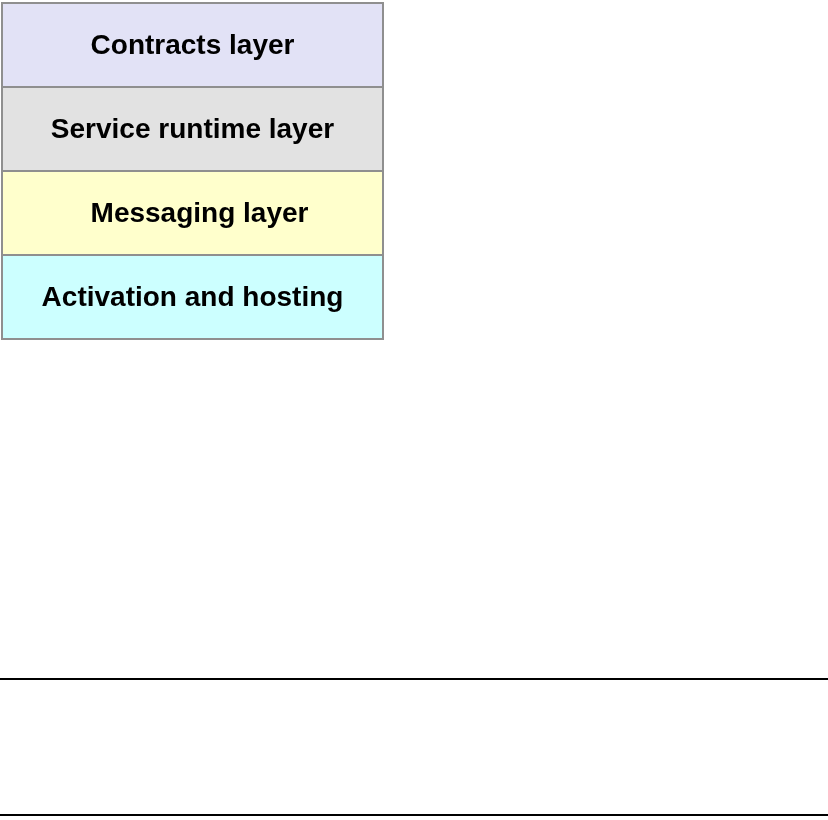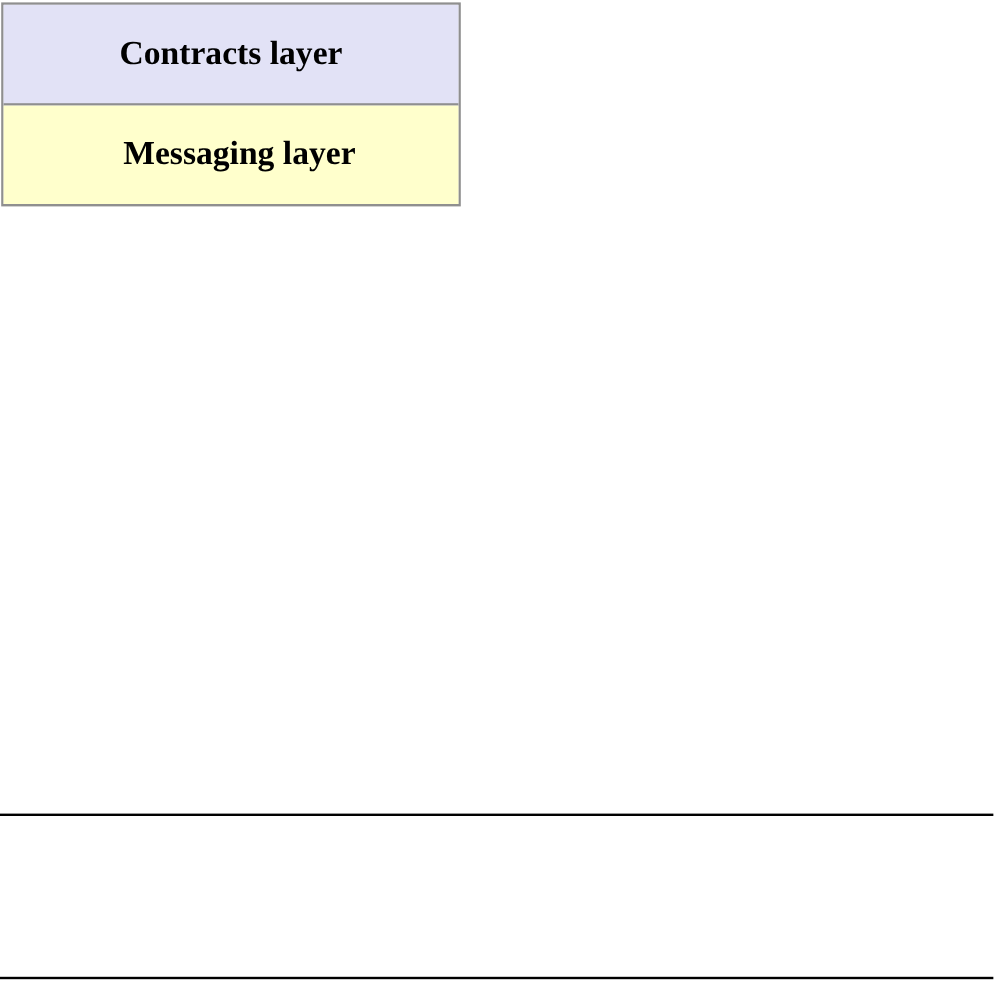--- a/index.html
+++ b/index.html
@@ -17,21 +17,20 @@
     height: 820px;
     background: #ffffff;
   }
   .layer-stack {
     position: absolute;
     left: 1px;
     top: 2px;
     width: 383px;
     box-sizing: border-box;
     border: 2px solid #8f8f8f;
-    font-family: Liberation Serif, serif;
   }
   .layer {
     height: 82px;
     border-bottom: 2px solid #8f8f8f;
     display: flex;
     align-items: center;
     justify-content: center;
   }
   .layer:last-child {
     border-bottom: none;
@@ -55,22 +54,28 @@
 </style>
 </head>
 <body>
 
 <div class="page">
 
   <div class="layer-stack">
     <div class="layer" style="background: rgb(226, 226, 246);">
       <span class="layer-label">Contracts layer</span>
     </div>
+    <div class="layer" style="background: rgb(226, 226, 226);">
+      <span class="layer-label">Service runtime layer</span>
+    </div>
     <div class="layer" style="background: rgb(255, 255, 204); padding-left: 14px;">
       <span class="layer-label">Messaging layer</span>
+    </div>
+    <div class="layer" style="background: rgb(204, 255, 255);">
+      <span class="layer-label">Activation and hosting</span>
     </div>
   </div>
 
   <div class="rule rule-top"></div>
 
   <div class="rule rule-bottom"></div>
 
 </div>
 
 </body></html>

